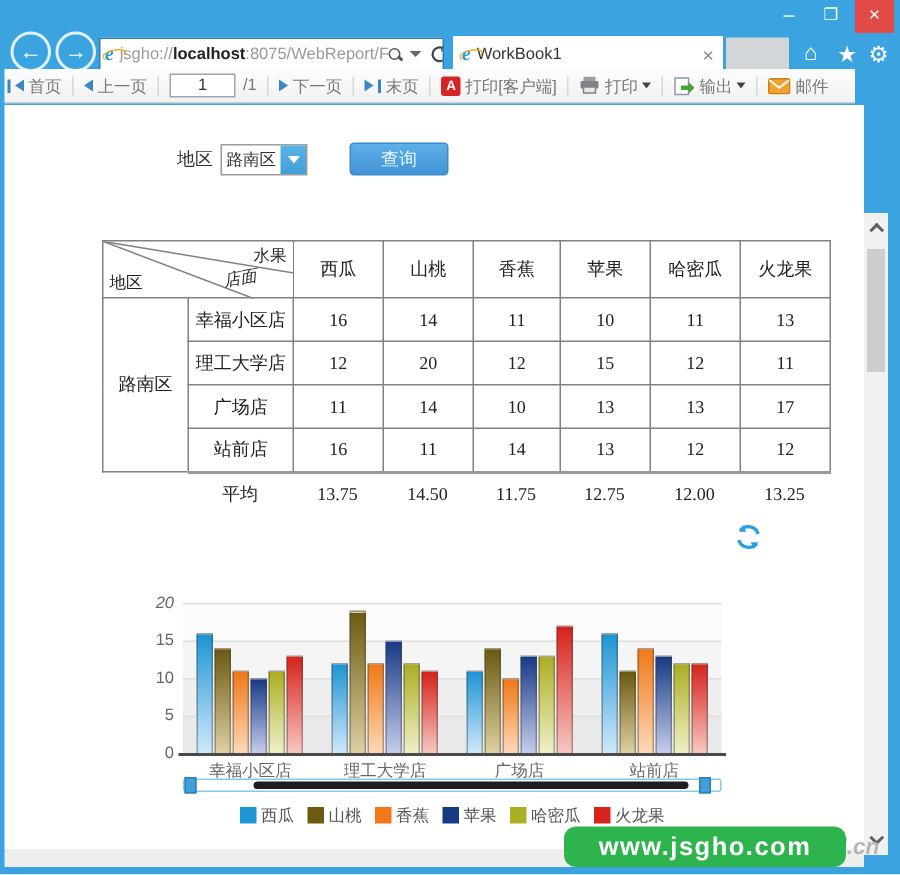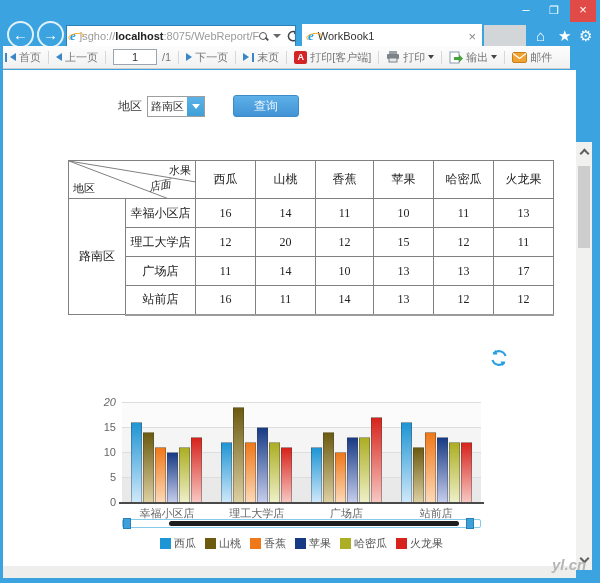--- a/index.html
+++ b/index.html
@@ -268,20 +268,30 @@
             <td>站前店</td>
             <td>16</td>
             <td>11</td>
             <td>14</td>
             <td>13</td>
             <td>12</td>
             <td>12</td>
           </tr>
         </tbody>
     </table>
+    <div id="avg-row">
+        <span style="width: 57px;"></span>
+        <span style="width: 70px;">平均</span>
+        <span style="width: 60px;">13.75</span>
+        <span style="width: 60px;">14.50</span>
+        <span style="width: 58px;">11.75</span>
+        <span style="width: 60px;">12.75</span>
+        <span style="width: 60px;">12.00</span>
+        <span style="width: 60px;">13.25</span>
+      </div>
 
     <svg id="chart-refresh" viewBox="0 0 20 20">
       <path d="M16.5 8 A7 7 0 0 0 4.5 5.5" fill="none" stroke="#2b9fe0" stroke-width="2.2"></path>
       <path d="M6.5 2 L3.5 6.5 L8.5 6.5 z" fill="#2b9fe0"></path>
       <path d="M3.5 12 A7 7 0 0 0 15.5 14.5" fill="none" stroke="#2b9fe0" stroke-width="2.2"></path>
       <path d="M13.5 18 L16.5 13.5 L11.5 13.5 z" fill="#2b9fe0"></path>
     </svg>
     <div id="chart-area">
         <div class="band" style="left: 119px; top: 407px; width: 359px; height: 25px; background: rgb(233, 233, 233);"></div>
         <div class="band" style="left: 119px; top: 382px; width: 359px; height: 25px; background: rgb(239, 239, 239);"></div>
@@ -361,13 +371,14 @@
   </div>
 
   <div id="vscroll">
     <span class="chev" id="chev-up"></span>
     <div id="vthumb"></div>
     <span class="chev" id="chev-dn"></span>
   </div>
   <div id="hscroll"></div>
 
   <div id="wm-suffix">yl.cn</div>
+  <div id="wm-pill">www.jsgho.com</div>
 </div>
 
 </body></html>

